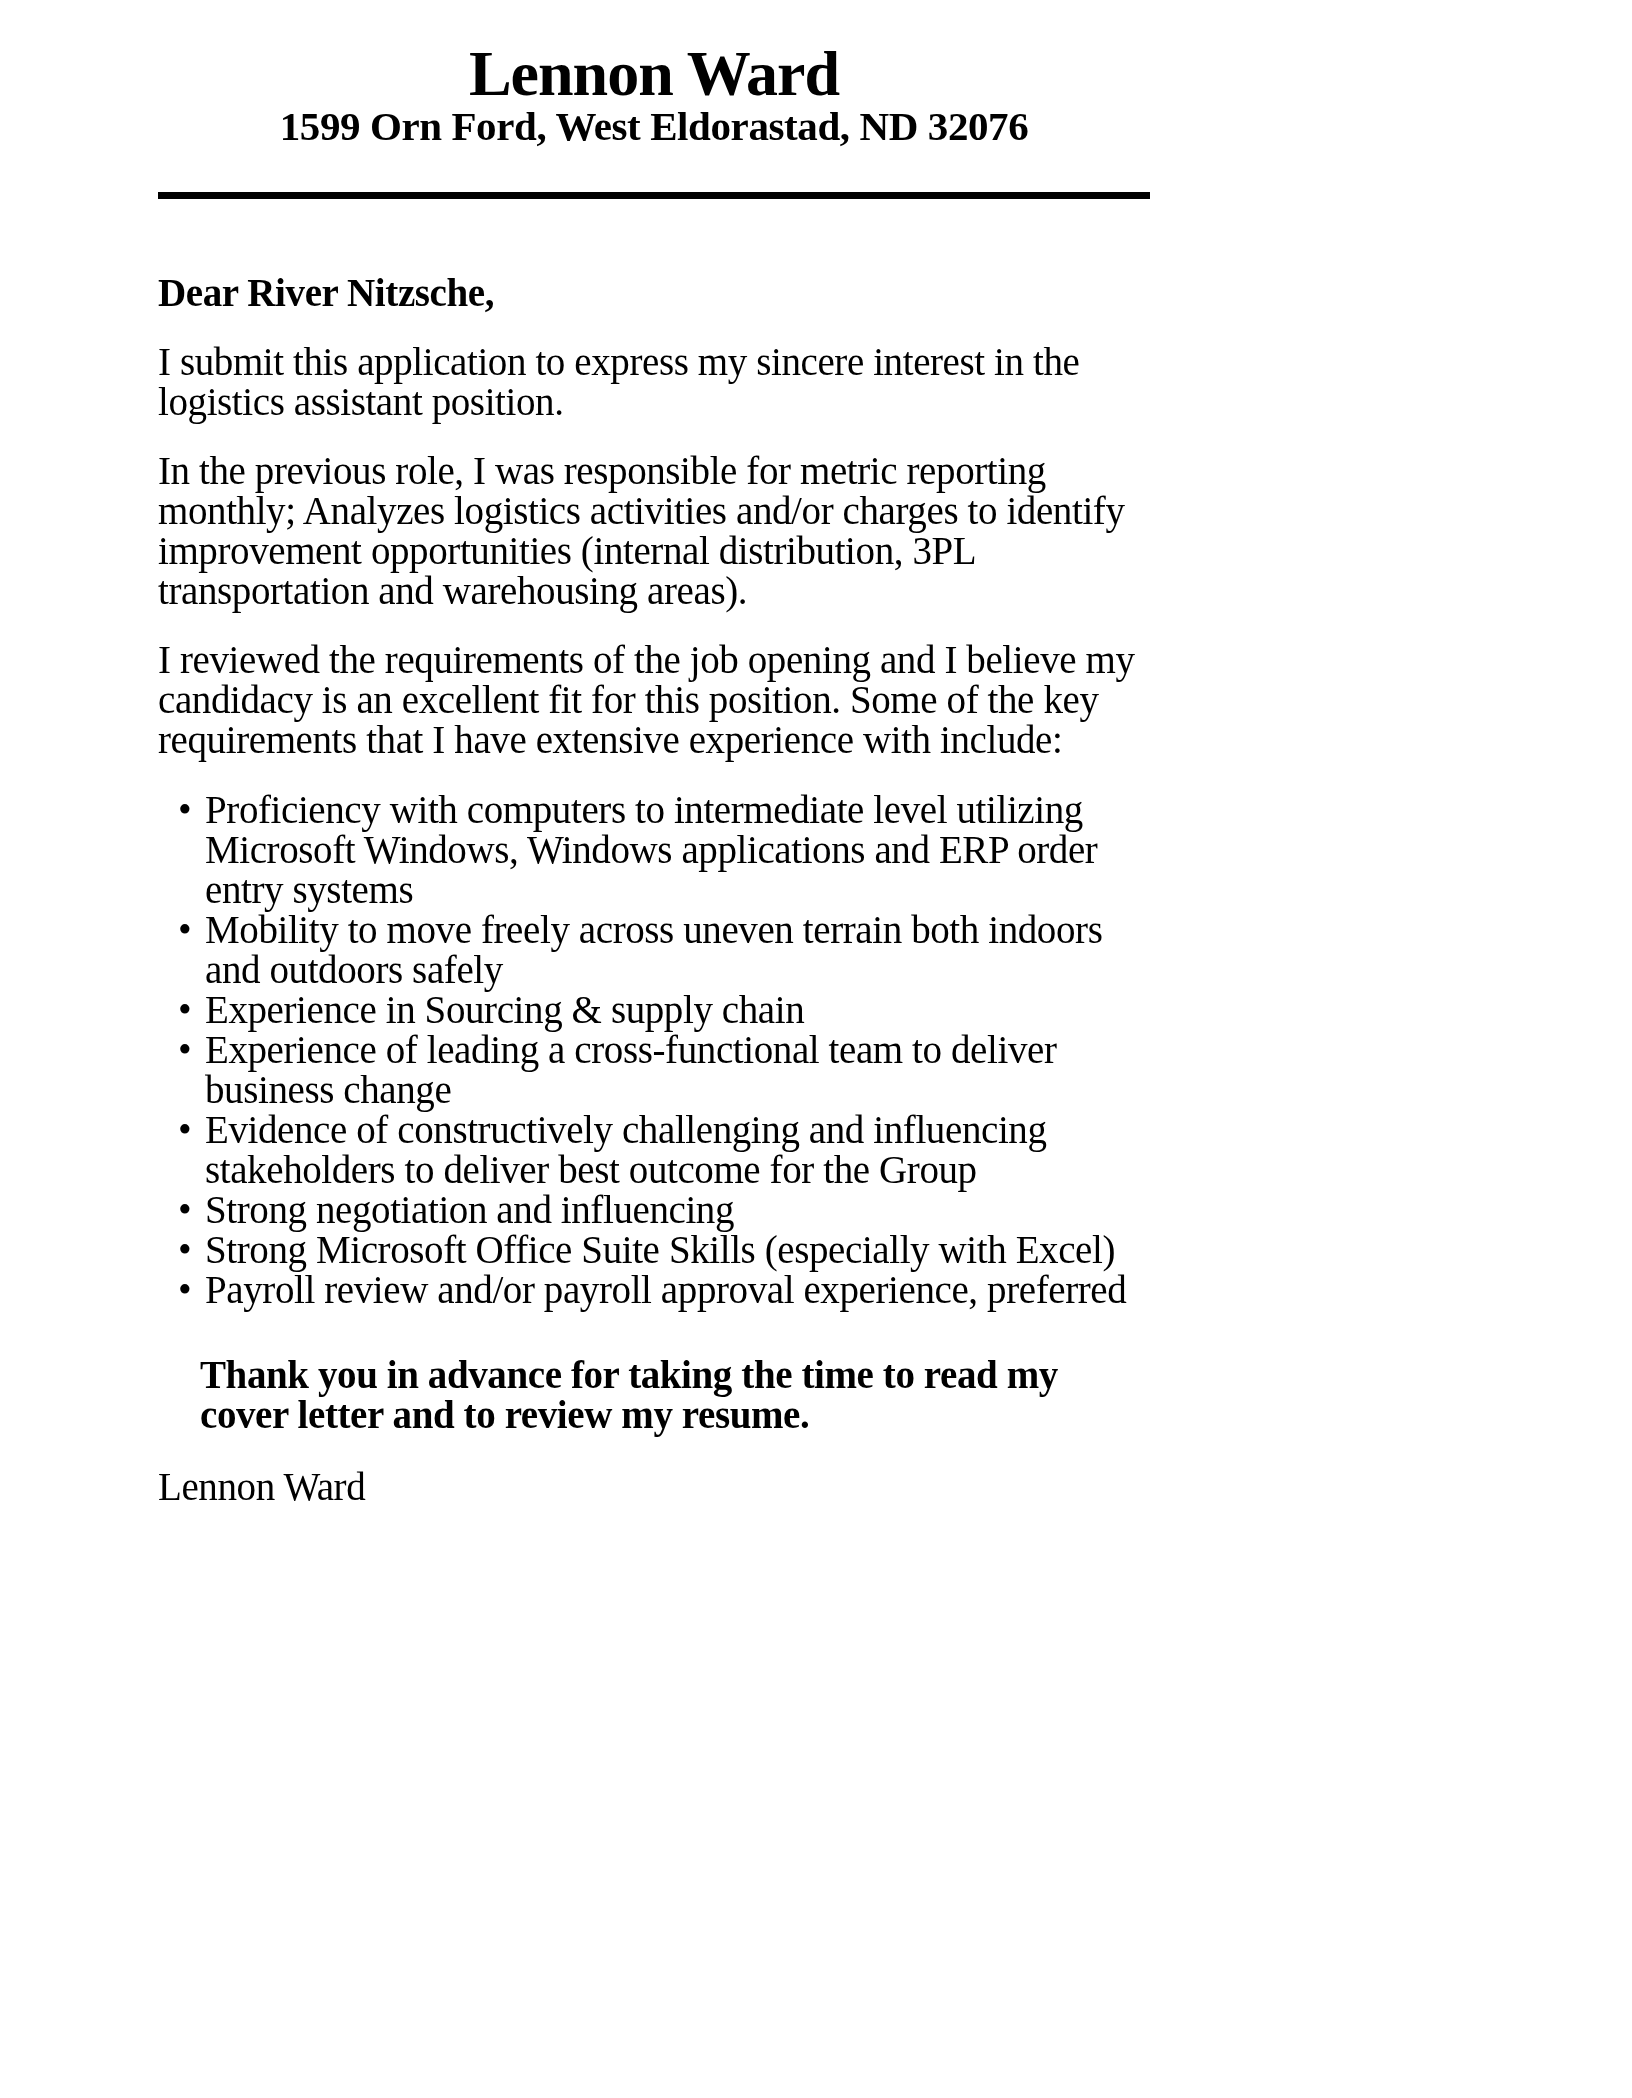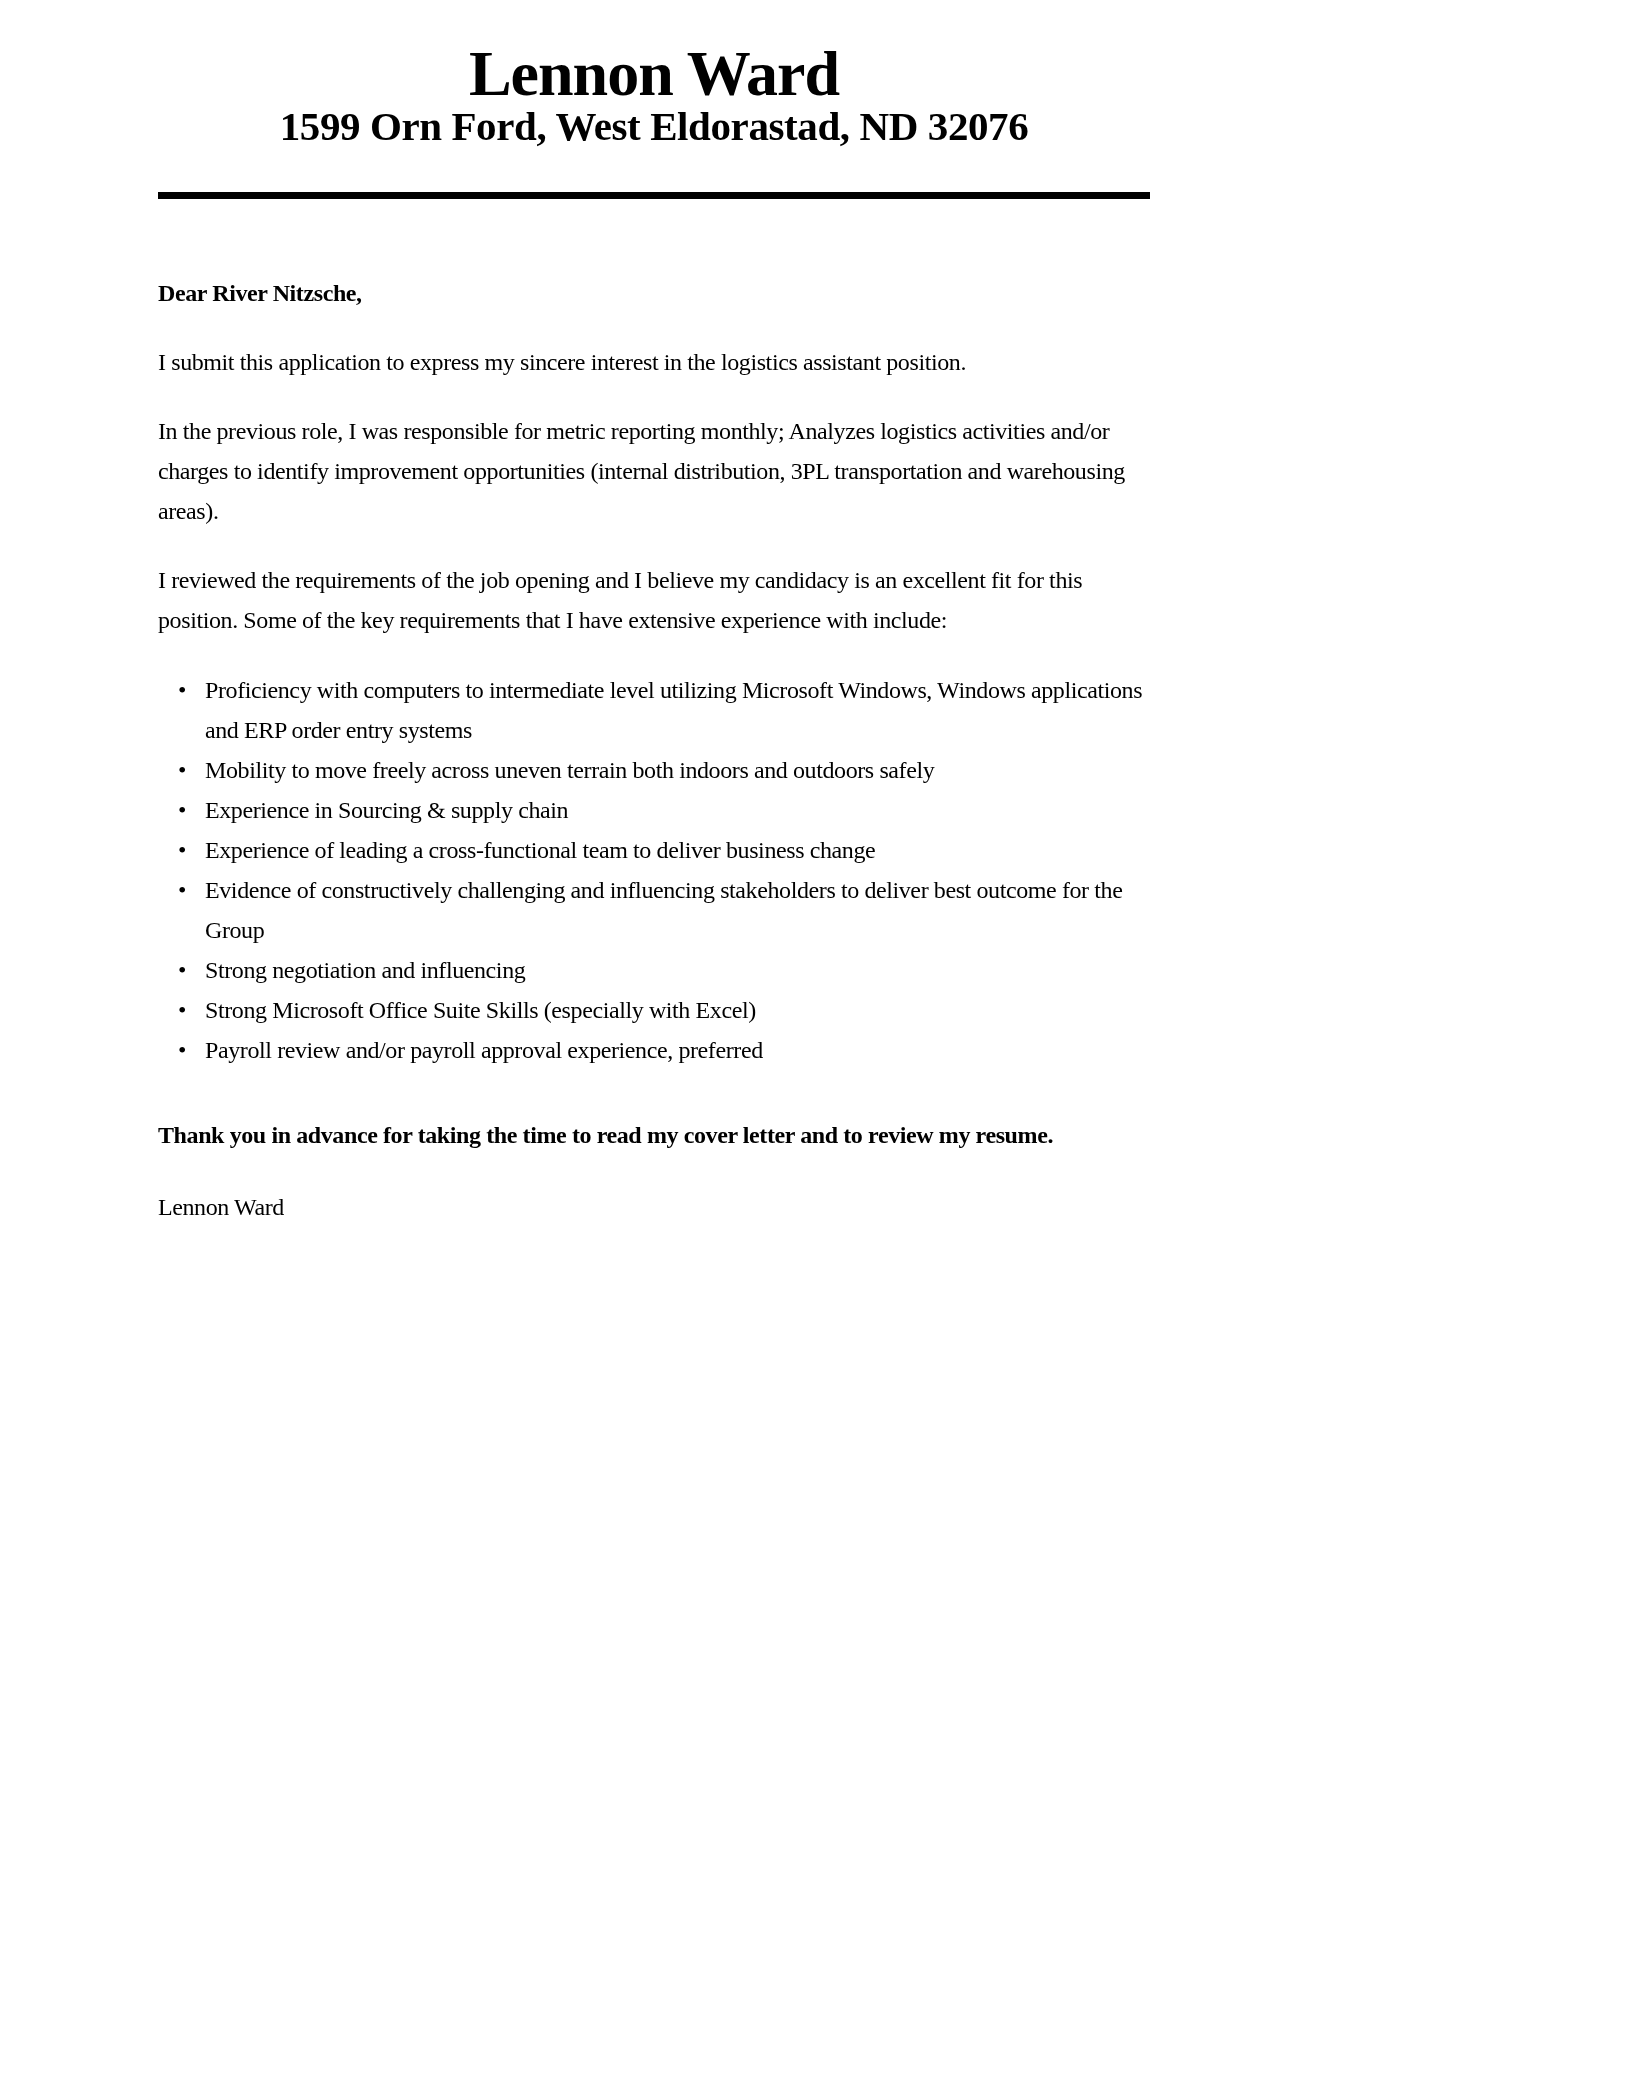--- a/index.html
+++ b/index.html
@@ -35,21 +35,21 @@
     line-height: 40px;
     letter-spacing: -0.4px;
   }
   .rule {
     margin-top: 46px;
     height: 7px;
     background: #000000;
     border: none;
   }
   .body-text {
-    font-size: 24px;
+    font-size: 39px;
     line-height: 40px;
     letter-spacing: -0.4px;
   }
   .salutation {
     margin-top: 74px;
     font-weight: bold;
   }
   .para {
     margin-top: 29px;
   }
@@ -65,20 +65,21 @@
   }
   ul.req-list li::before {
     content: "\2022";
     position: absolute;
     left: 20px;
     top: 0;
   }
   .closing-line {
     margin-top: 45px;
     font-weight: bold;
+    margin-left: 42px;
   }
   .signoff-block {
     margin-top: 32px;
   }
 </style>
 </head>
 <body>
 
 <div class="page">
   <div class="content">

